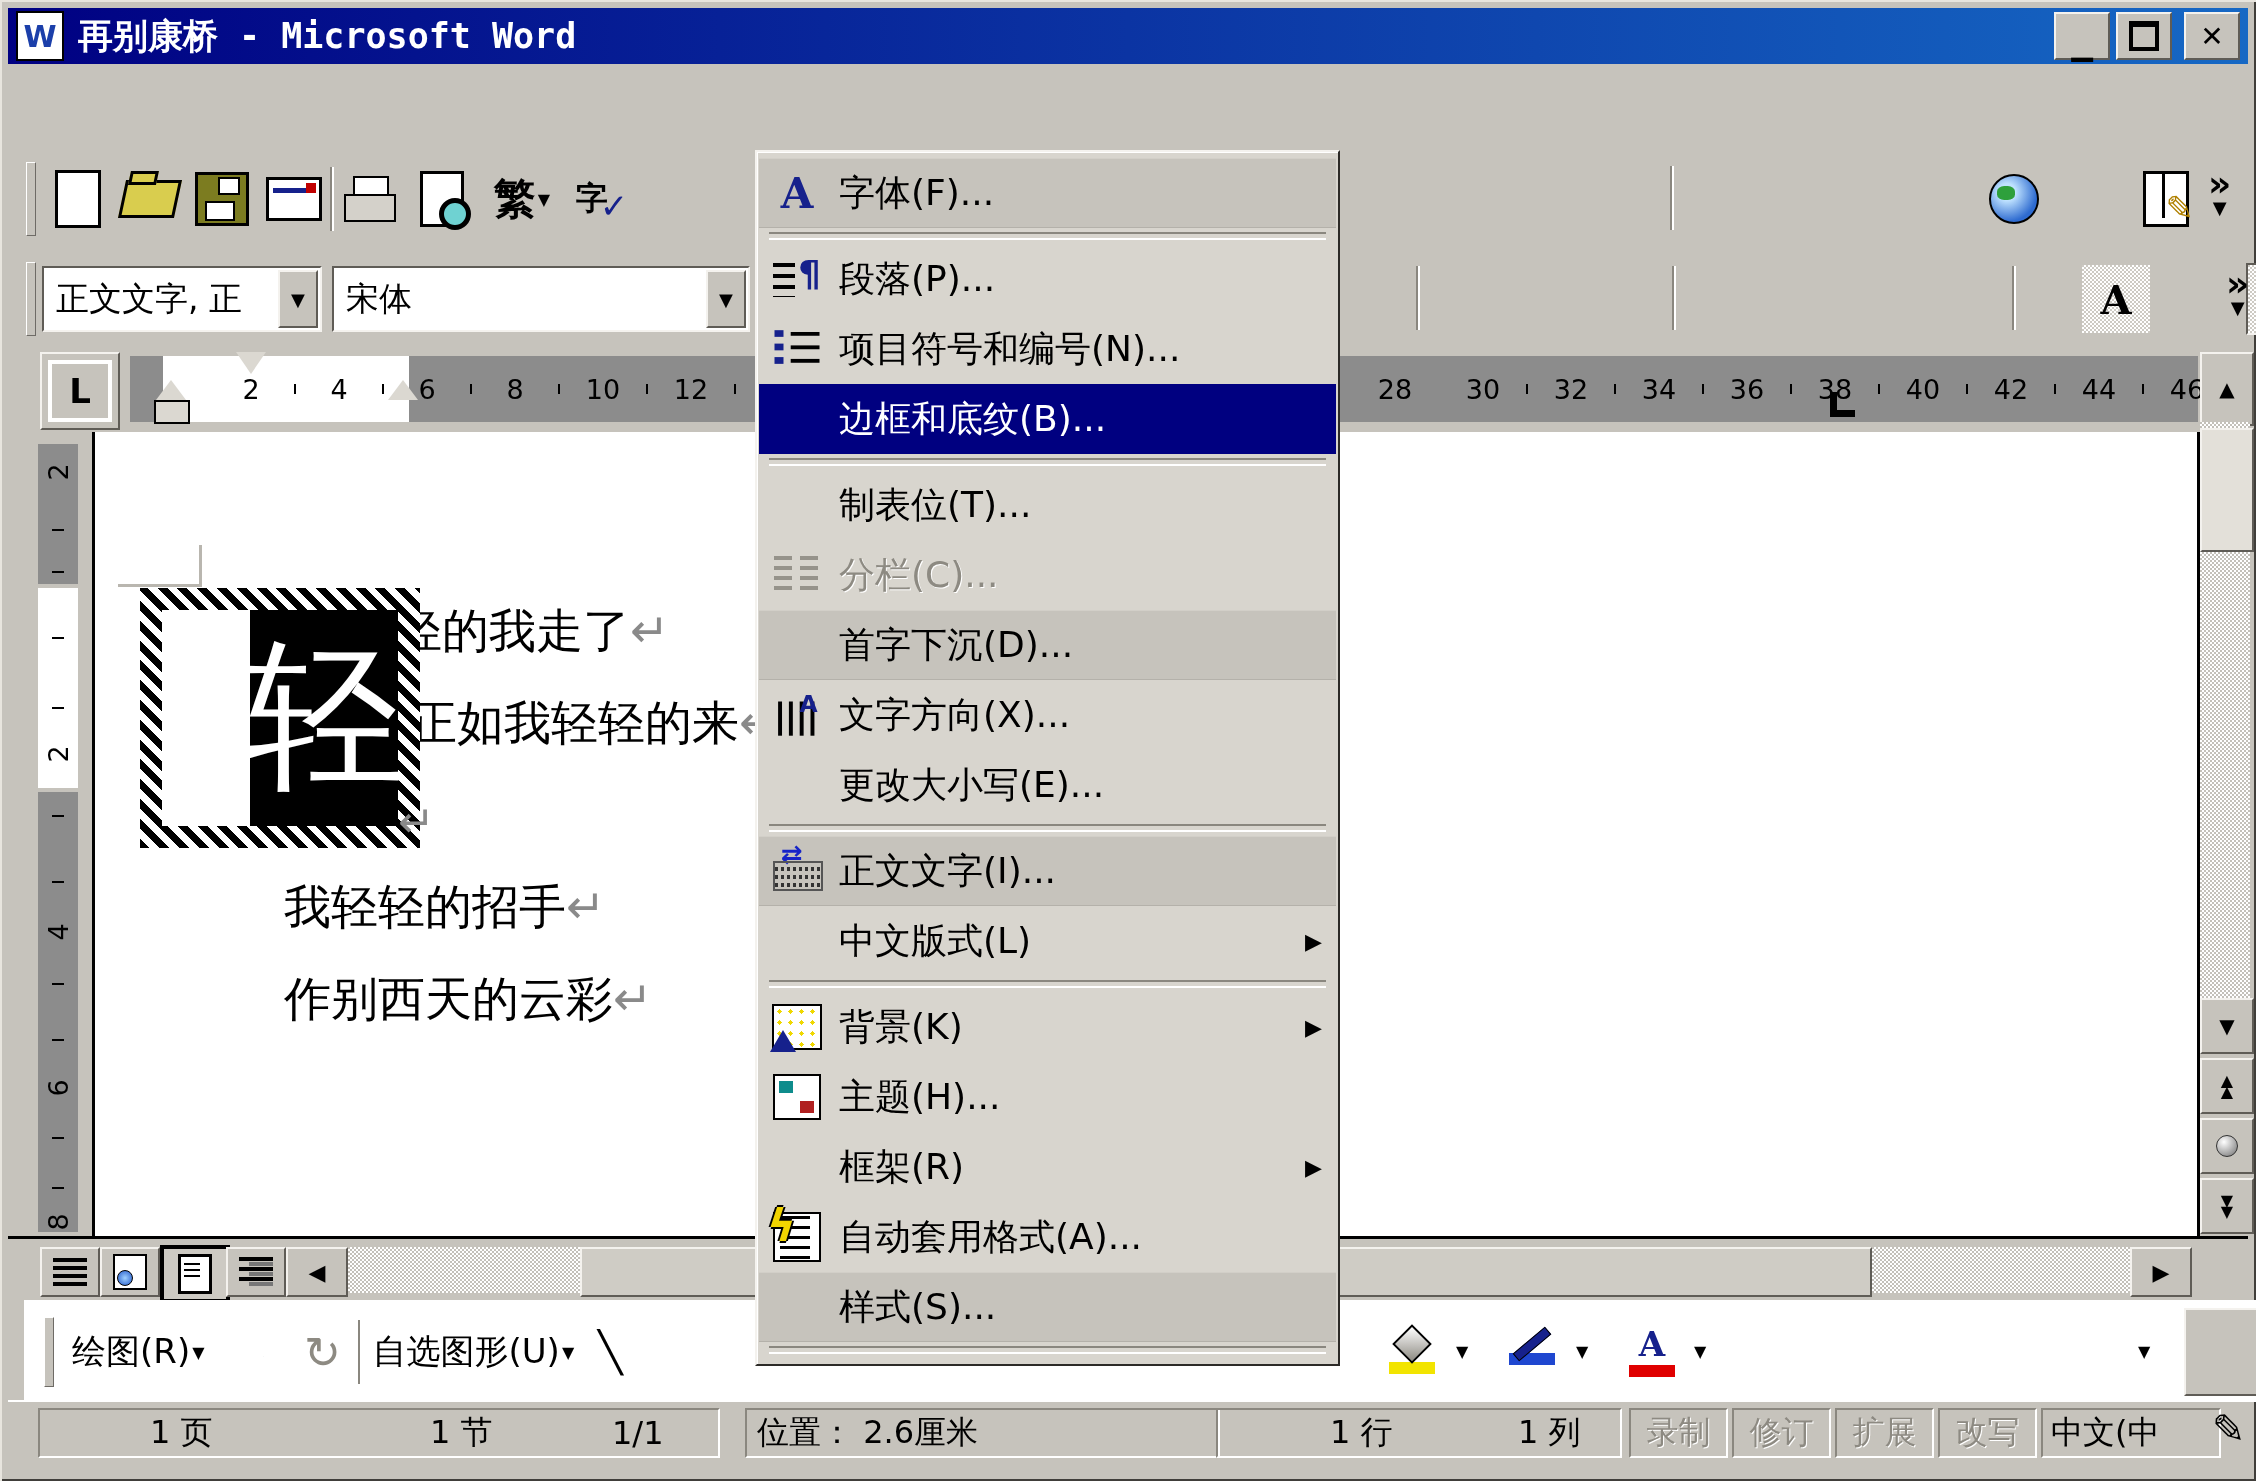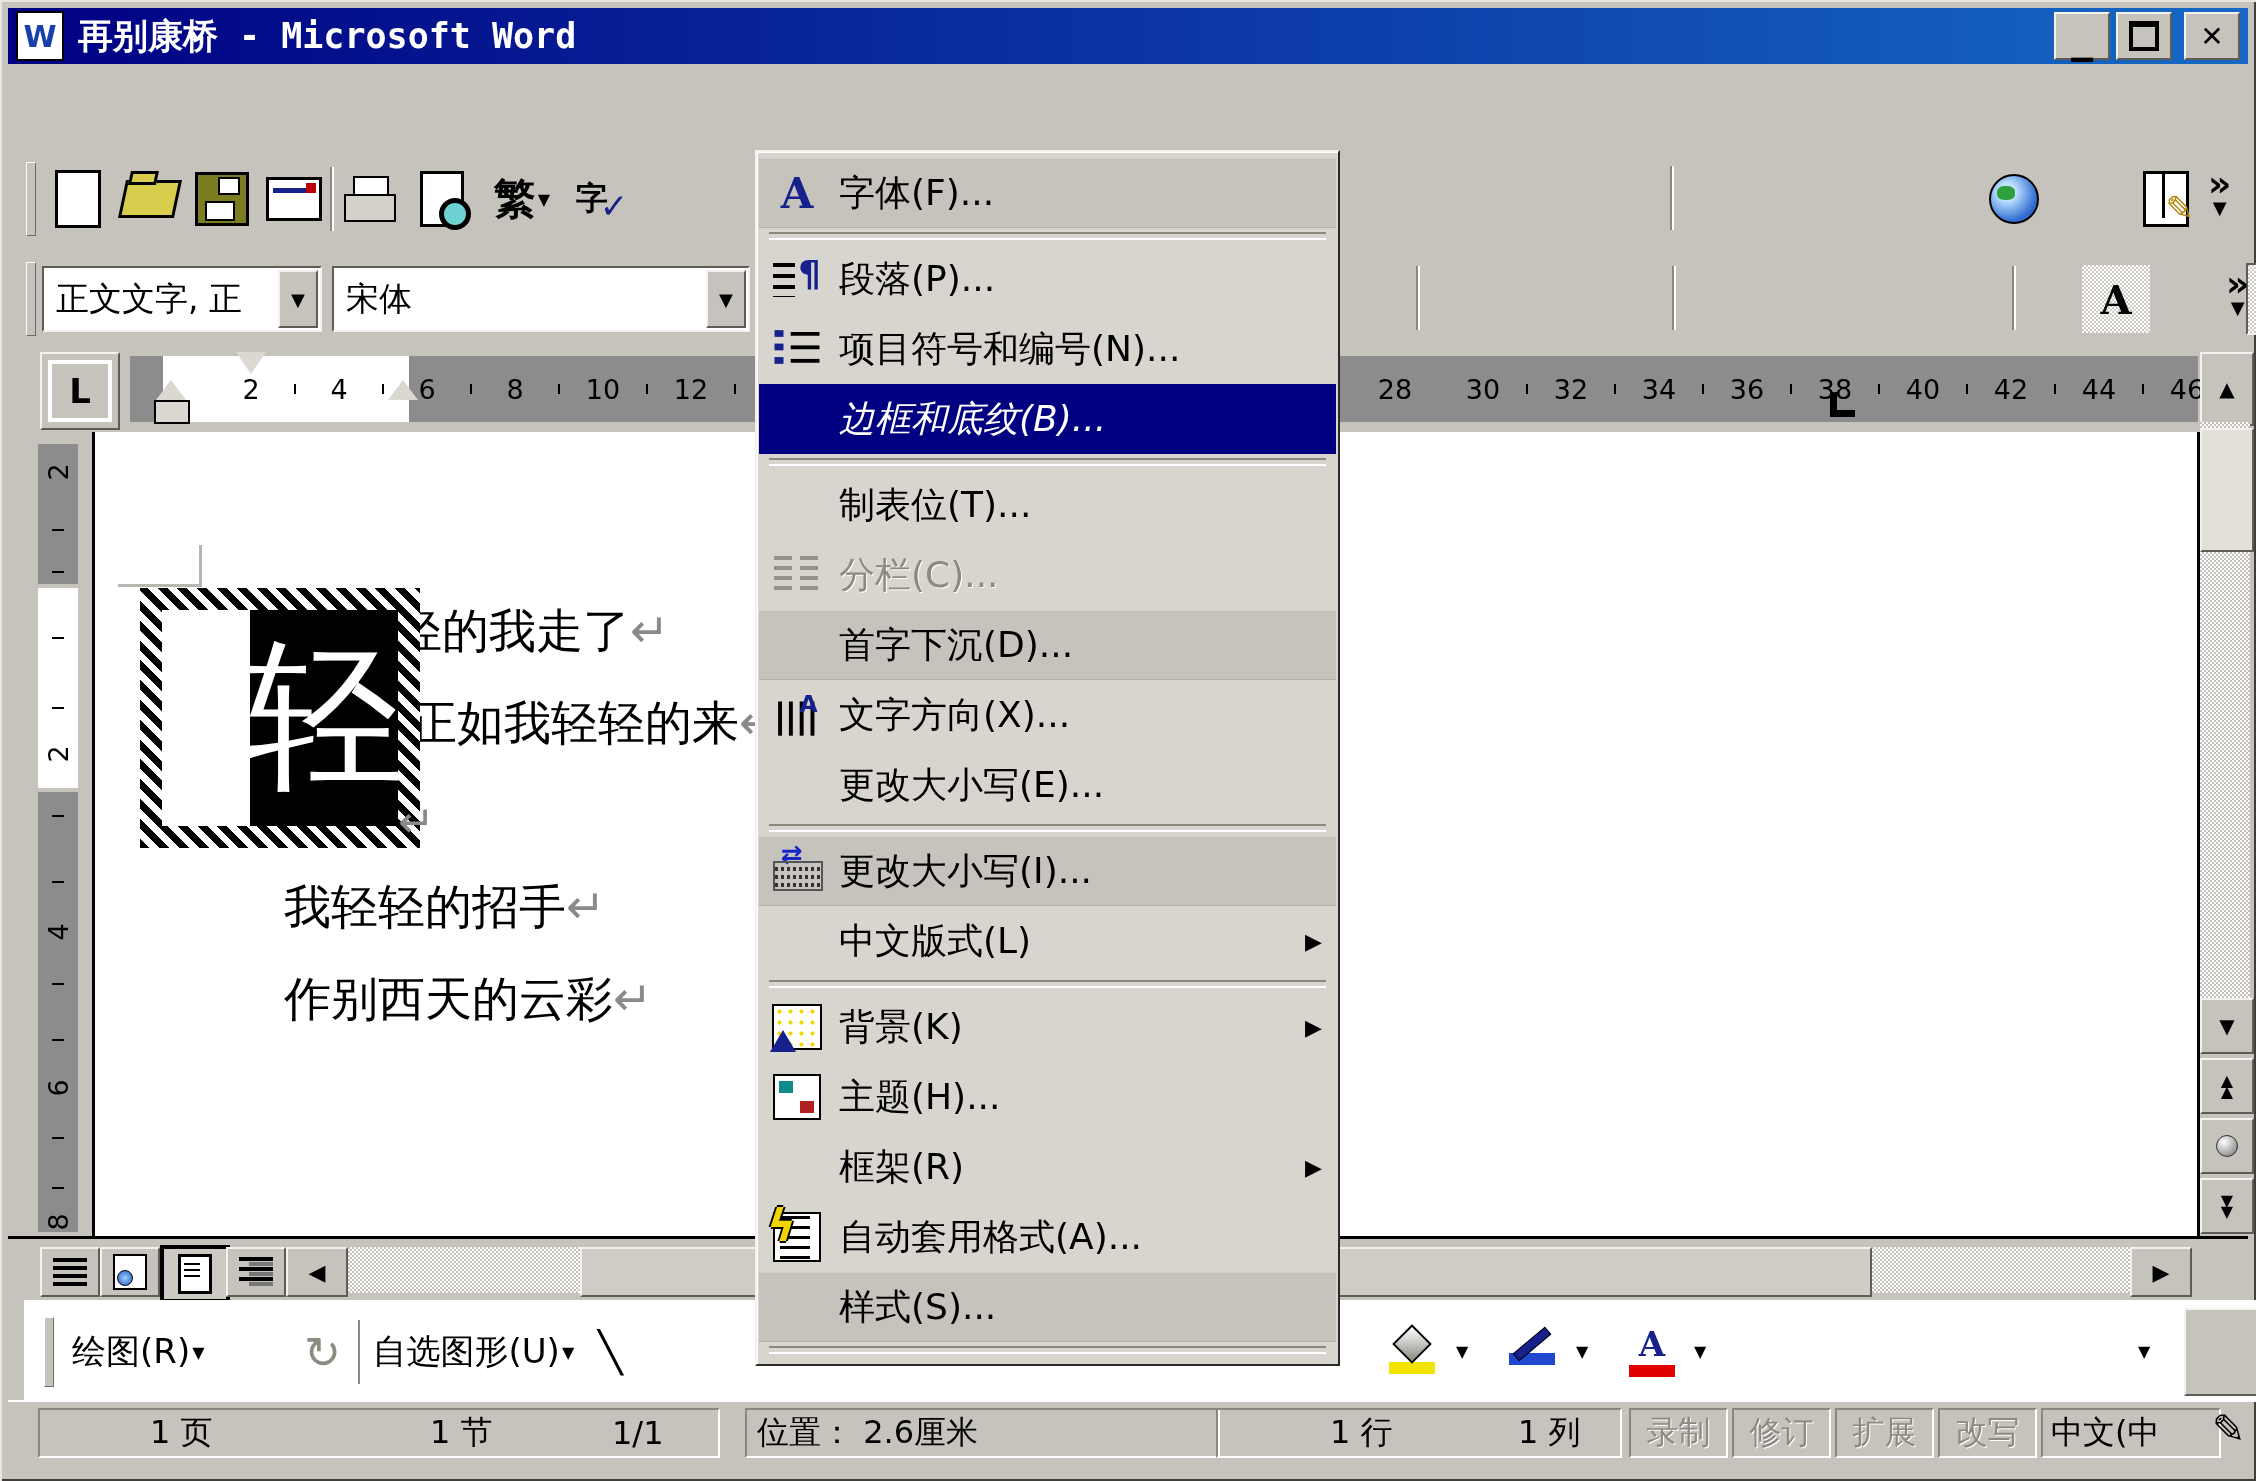--- a/index.html
+++ b/index.html
@@ -85,21 +85,21 @@
   .tri-down{width:30px;height:22px;background:#dbd8d1;clip-path:polygon(0 0,100% 0,50% 100%);filter:drop-shadow(0 0 1px #000);}
   .tri-up{width:30px;height:20px;background:#dbd8d1;clip-path:polygon(50% 0,100% 100%,0 100%);filter:drop-shadow(0 0 1px #000);}
 
   
   .popup{left:755px;top:150px;width:577px;background:#d8d5ce;z-index:60;
          border:2px solid;border-color:#f4f2ee #2c2a27 #2c2a27 #f4f2ee;box-shadow:inset 1px 1px 0 #fff;padding:6px 2px;}
   .mi{display:flex;align-items:center;height:70px;font-size:36px;padding-left:10px;position:relative;}
   .mi .mic{width:56px;height:48px;margin-right:14px;display:flex;align-items:center;justify-content:center;flex:none;}
   .mi.light{background:#d8d5ce;}
   .mi.dark{background:#c6c3bc;box-shadow:inset 0 1px 0 #d2cfc8, inset 0 -1px 0 #b4b1aa;}
-  .mi.selected{background:#000080;color:#fff;font-style:italic;}
+  .mi.selected{background:#000080;color:#fff;}
   .mi.disabled{color:#8d8a82;text-shadow:1px 1px 0 #fff;}
   .mi .sub{position:absolute;right:14px;font-size:22px;}
   .menusep{height:4px;margin:4px 10px;border-top:2px solid #8a877f;border-bottom:2px solid #fff;}
   .mic-font{font-family:"DejaVu Serif","Liberation Serif",serif;font-weight:bold;font-size:42px;color:#16218c;}
   .mic-para{width:48px;height:40px;position:relative;}
   .mic-para::before{content:"";position:absolute;left:0;top:4px;width:22px;height:34px;
        background:linear-gradient(#000 0 4px,transparent 4px) 0 0/22px 11px;}
   .mic-para::after{content:"¶";position:absolute;right:0;top:-6px;color:#16218c;font-weight:bold;font-size:36px;}
   .mic-cols{width:46px;height:38px;
        background:linear-gradient(#96938b 0 4px,transparent 4px) 0 0/18px 10px repeat-y,
@@ -516,21 +516,21 @@
     </div>
     <div class="mi light">
       <span class="mic"></span>
       <span>更改大小写(E)...</span>
     </div>
     <div class="menusep"></div>
     <div class="mi dark">
       <span class="mic">
           <span class="mic-adjw"></span>
         </span>
-      <span>更改大小写(I)...</span>
+      <span>正文文字(I)...</span>
     </div>
     <div class="mi light">
       <span class="mic"></span>
       <span>中文版式(L)</span>
       <span class="sub">▶</span>
     </div>
     <div class="menusep"></div>
     <div class="mi light">
       <span class="mic">
           <span class="mic-bg"></span>

